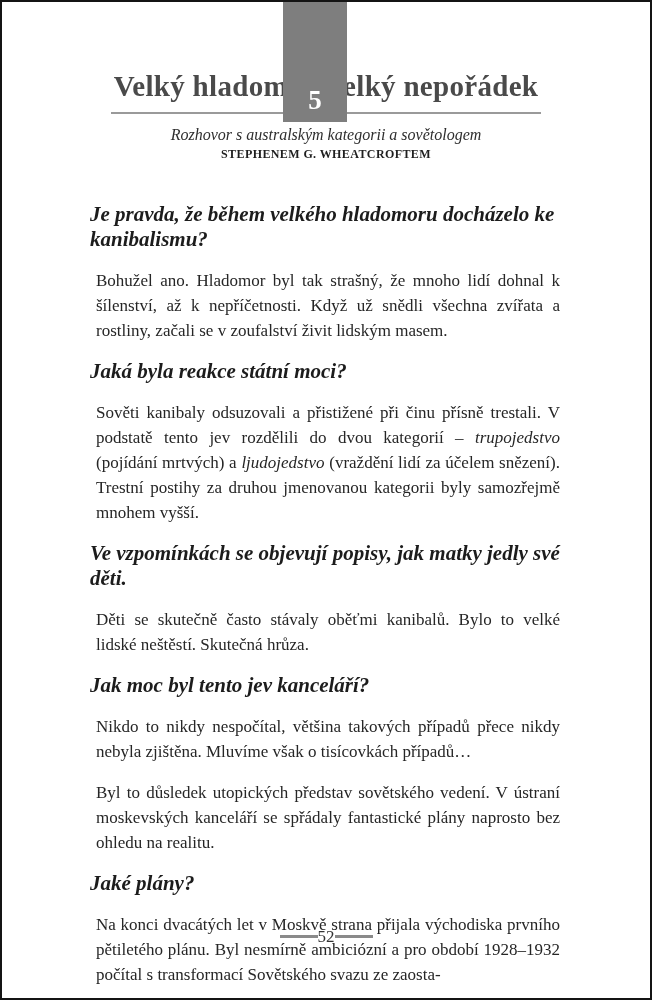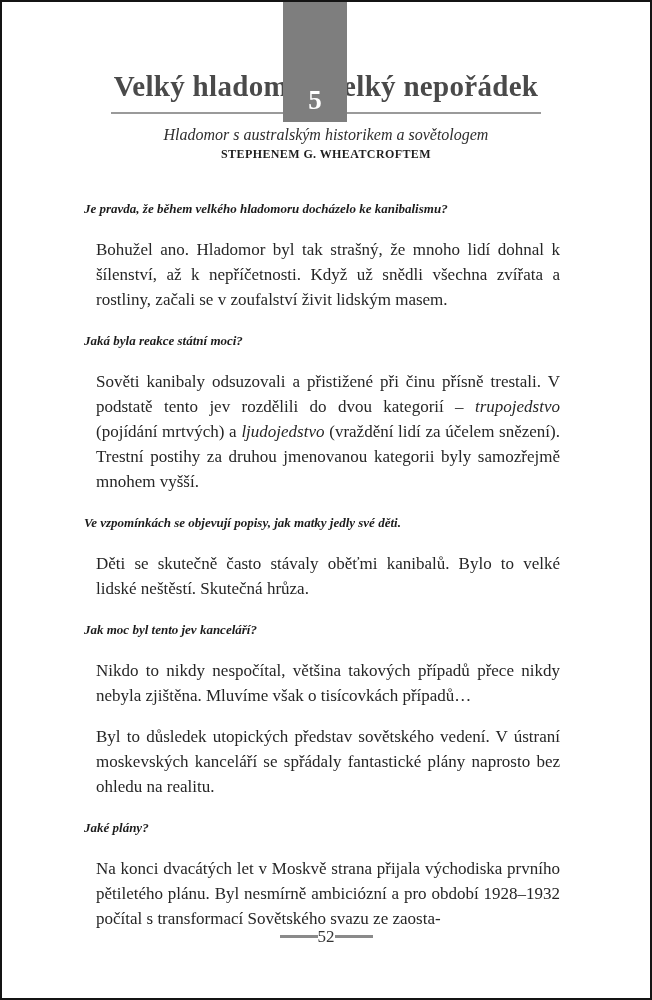--- a/index.html
+++ b/index.html
@@ -62,24 +62,24 @@
     font-weight: bold;
     letter-spacing: 0.4px;
     color: #1f1f1f;
     line-height: 1.25;
   }
   .qa-list {
     padding: 30px 74px 0 78px;
   }
   .qa-block { margin: 0 0 12px 0; }
   .question {
-    margin: 4px;
+    margin: 10px;
     font-weight: bold;
     font-style: italic;
-    font-size: 13px;
+    font-size: 21px;
     line-height: 25px;
     color: #1c1c1c;
   }
   .answer {
     margin: 16px;
     font-size: 17px;
     line-height: 25px;
     text-align: justify;
     color: var(--body-text, #262626);
   }
@@ -107,21 +107,21 @@
 
 <div class="page">
 
   <div class="chapter-bar">
     <span class="chapter-number">5</span>
   </div>
 
   <header class="chapter-header">
     <h1 class="chapter-title">Velký hladomor, velký nepořádek</h1>
     <div class="title-rule"></div>
-    <p class="chapter-subtitle">Hladomor s australským historikem a sovětologem</p>
+    <p class="chapter-subtitle">Rozhovor s australským kategorii a sovětologem</p>
     <p class="interviewee-name">STEPHENEM G. WHEATCROFTEM</p>
   </header>
 
   <main class="qa-list">
       <section class="qa-block">
         <p class="question">Je pravda, že během velkého hladomoru docházelo ke kanibalismu?</p>
         <p class="answer"><span>Bohužel ano. Hladomor byl tak strašný, že mnoho lidí dohnal k šílenství, až k nepříčetnosti. Když už snědli všechna zvířata a rostliny, začali se v zoufalství živit lidským masem.</span></p>
       </section>
       <section class="qa-block">
         <p class="question">Jaká byla reakce státní moci?</p>

